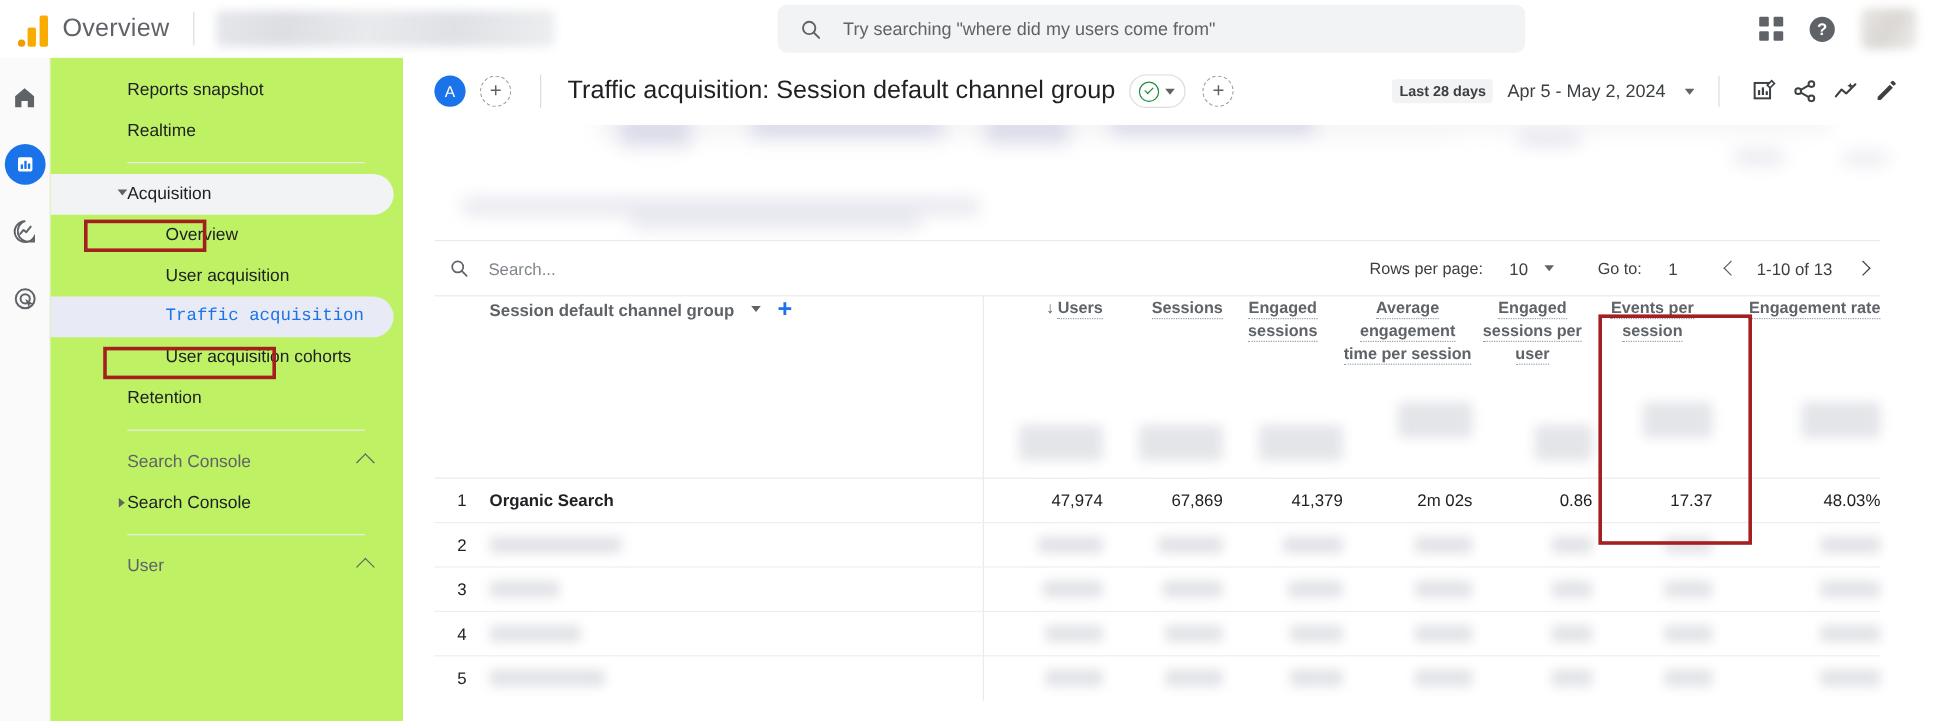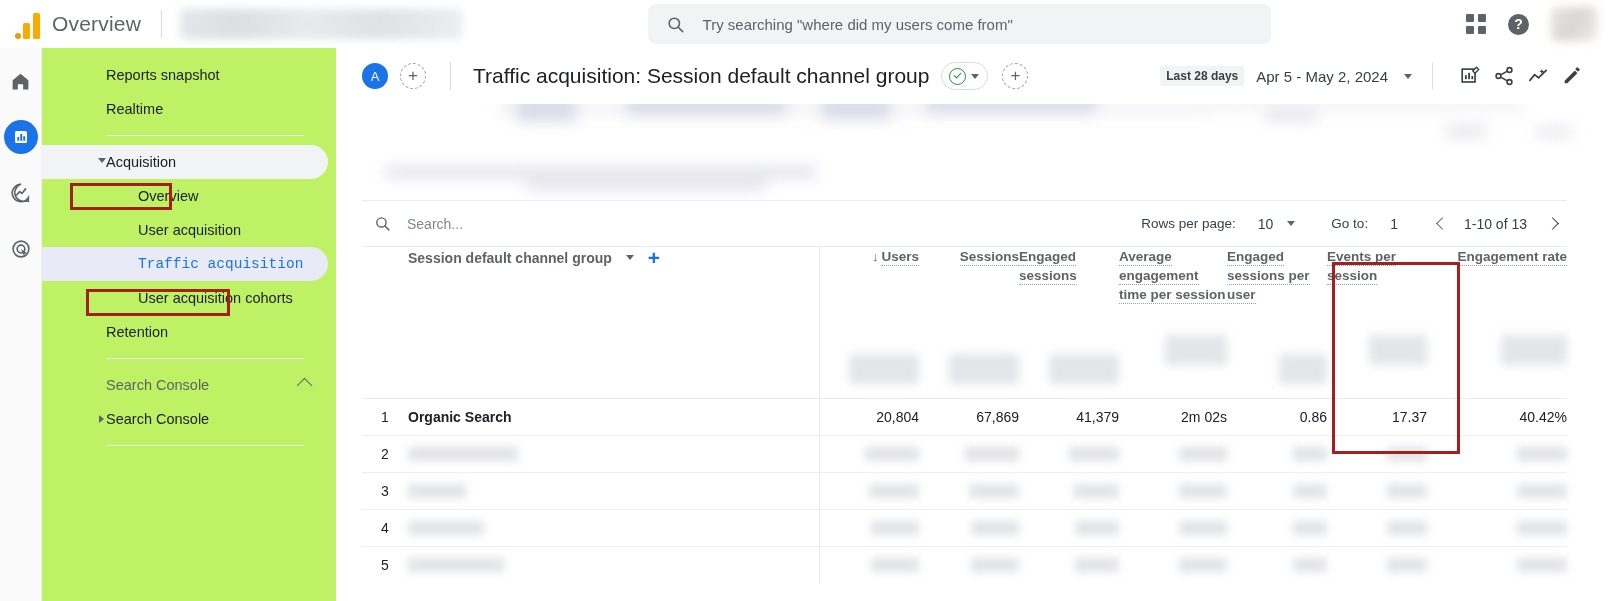--- a/index.html
+++ b/index.html
@@ -147,21 +147,21 @@
   .pager .val { color: #3c4043; font-size: 14px; }
   .arrow-btn { width: 30px; height: 30px; display: flex; align-items: center; justify-content: center; }
   .chev-l { width: 9px; height: 9px; border-left: 1.7px solid #5f6368; border-bottom: 1.7px solid #5f6368; transform: rotate(45deg); }
   .chev-r { width: 9px; height: 9px; border-right: 1.7px solid #3c4043; border-top: 1.7px solid #3c4043; transform: rotate(45deg); }
 
   table.gt { width: 100%; border-collapse: collapse; table-layout: fixed; }
   table.gt th, table.gt td { padding: 0; }
   .th-head { height: 152px; vertical-align: top; border-top: 1px solid #e8eaed; margin-top: 29px; }
   .th-metric { text-align: right; padding: 14px 14px 0 6px; }
   .th-metric .mlabel {
-    font-size: 13.5px; color: #5f6368; line-height: 19px; display: inline-block; text-align: left;
+    font-size: 13.5px; color: #5f6368; line-height: 19px; display: inline-block; text-align: center;
   }
   .th-metric .mw { border-bottom: 1px dotted #9aa0a6; display: inline; padding-bottom: 1px; }
   .sortarrow { font-size: 13px; color: #5f6368; margin-right: 3px; }
   .th-dim { text-align: left; vertical-align: top; padding: 14px 0 0 56px; border-right: 1px solid #e8eaed; }
   .dim-sel { display: flex; align-items: center; gap: 14px; font-size: 14px; color: #5f6368; }
   .dim-plus { color: #1a73e8; font-size: 21px; line-height: 1; }
   .blurcell { height: 30px; border-radius: 4px; background: #e4e5e9; filter: blur(5px); display: inline-block; }
 
   tr.datarow { height: 37px; }
   tr.datarow td { border-top: 1px solid #e8eaed; font-size: 14px; color: #202124; }
@@ -274,20 +274,24 @@
       <div class="nav-div"></div>
       <div class="nav-item section">
         <span>Search Console</span>
         <span class="chev-up"></span>
       </div>
       <div class="nav-item l1">
         <span class="caret"></span>
         <span>Search Console</span>
       </div>
       <div class="nav-div"></div>
+      <div class="nav-item section">
+        <span>User</span>
+        <span class="chev-up"></span>
+      </div>
     </div>
 
     <div class="main">
 
       <div class="main-head">
         <div class="avatar-a">A</div>
         <div class="dashed-plus">+</div>
         <div class="head-sep"></div>
         <div class="page-title">Traffic acquisition: Session default channel group</div>
         <div class="check-chip">
@@ -425,27 +429,27 @@
               <th class="th-head th-metric" id="engrate-col">
                 <div class="mlabel"><span class="mw">Engagement rate</span></div>
                 <div style="margin-top:69px;"><span class="blurcell" style="width:66px;"></span></div>
               </th>
             </tr>
           </thead>
           <tbody>
             <tr class="datarow">
               <td class="idx">1</td>
               <td class="dimname">Organic Search</td>
-              <td class="num">20,804</td>
+              <td class="num">47,974</td>
               <td class="num">67,869</td>
               <td class="num">41,379</td>
               <td class="num">2m 02s</td>
               <td class="num">0.86</td>
               <td class="num">17.37</td>
-              <td class="num">40.42%</td>
+              <td class="num">48.03%</td>
             </tr>
             <tr class="datarow ghost">
               <td class="idx">2</td>
               <td class="dimname">
                   <div class="ghost-blur" style="width:110px;"></div>
                 </td>
               <td class="num">
                   <div class="ghost-blur" style="width:54px;margin-left:auto;"></div>
                 </td>
               <td class="num">

